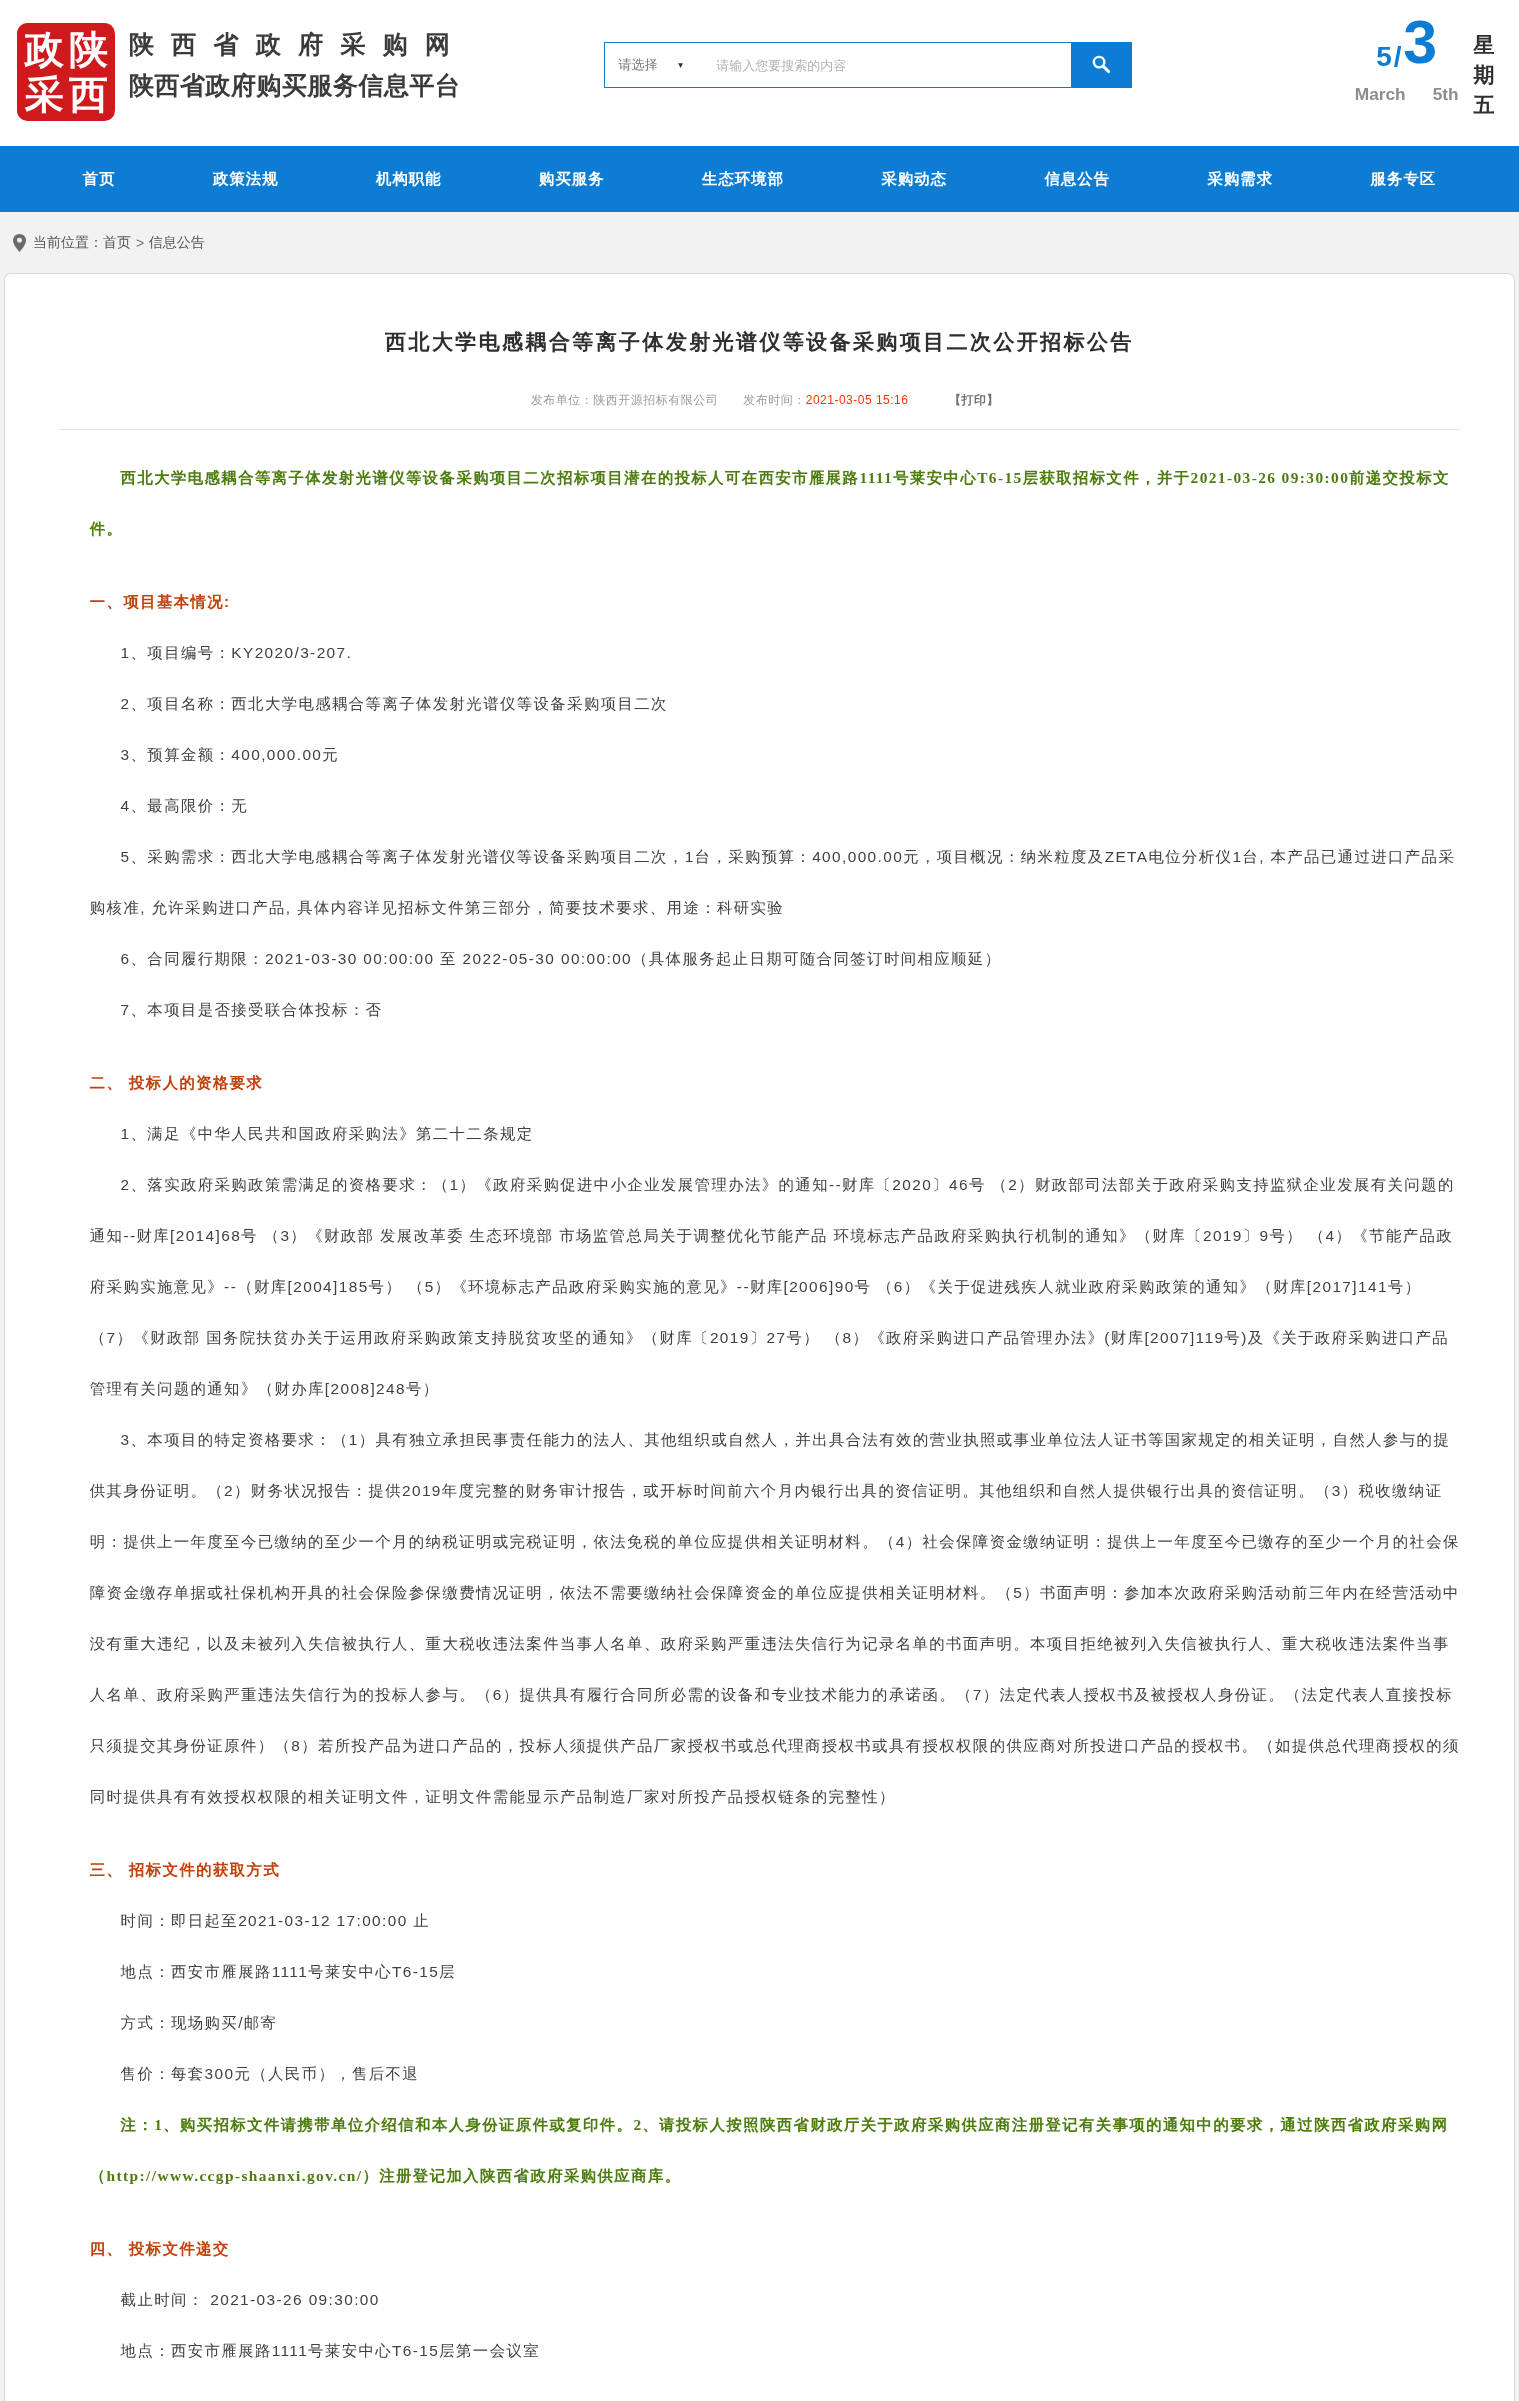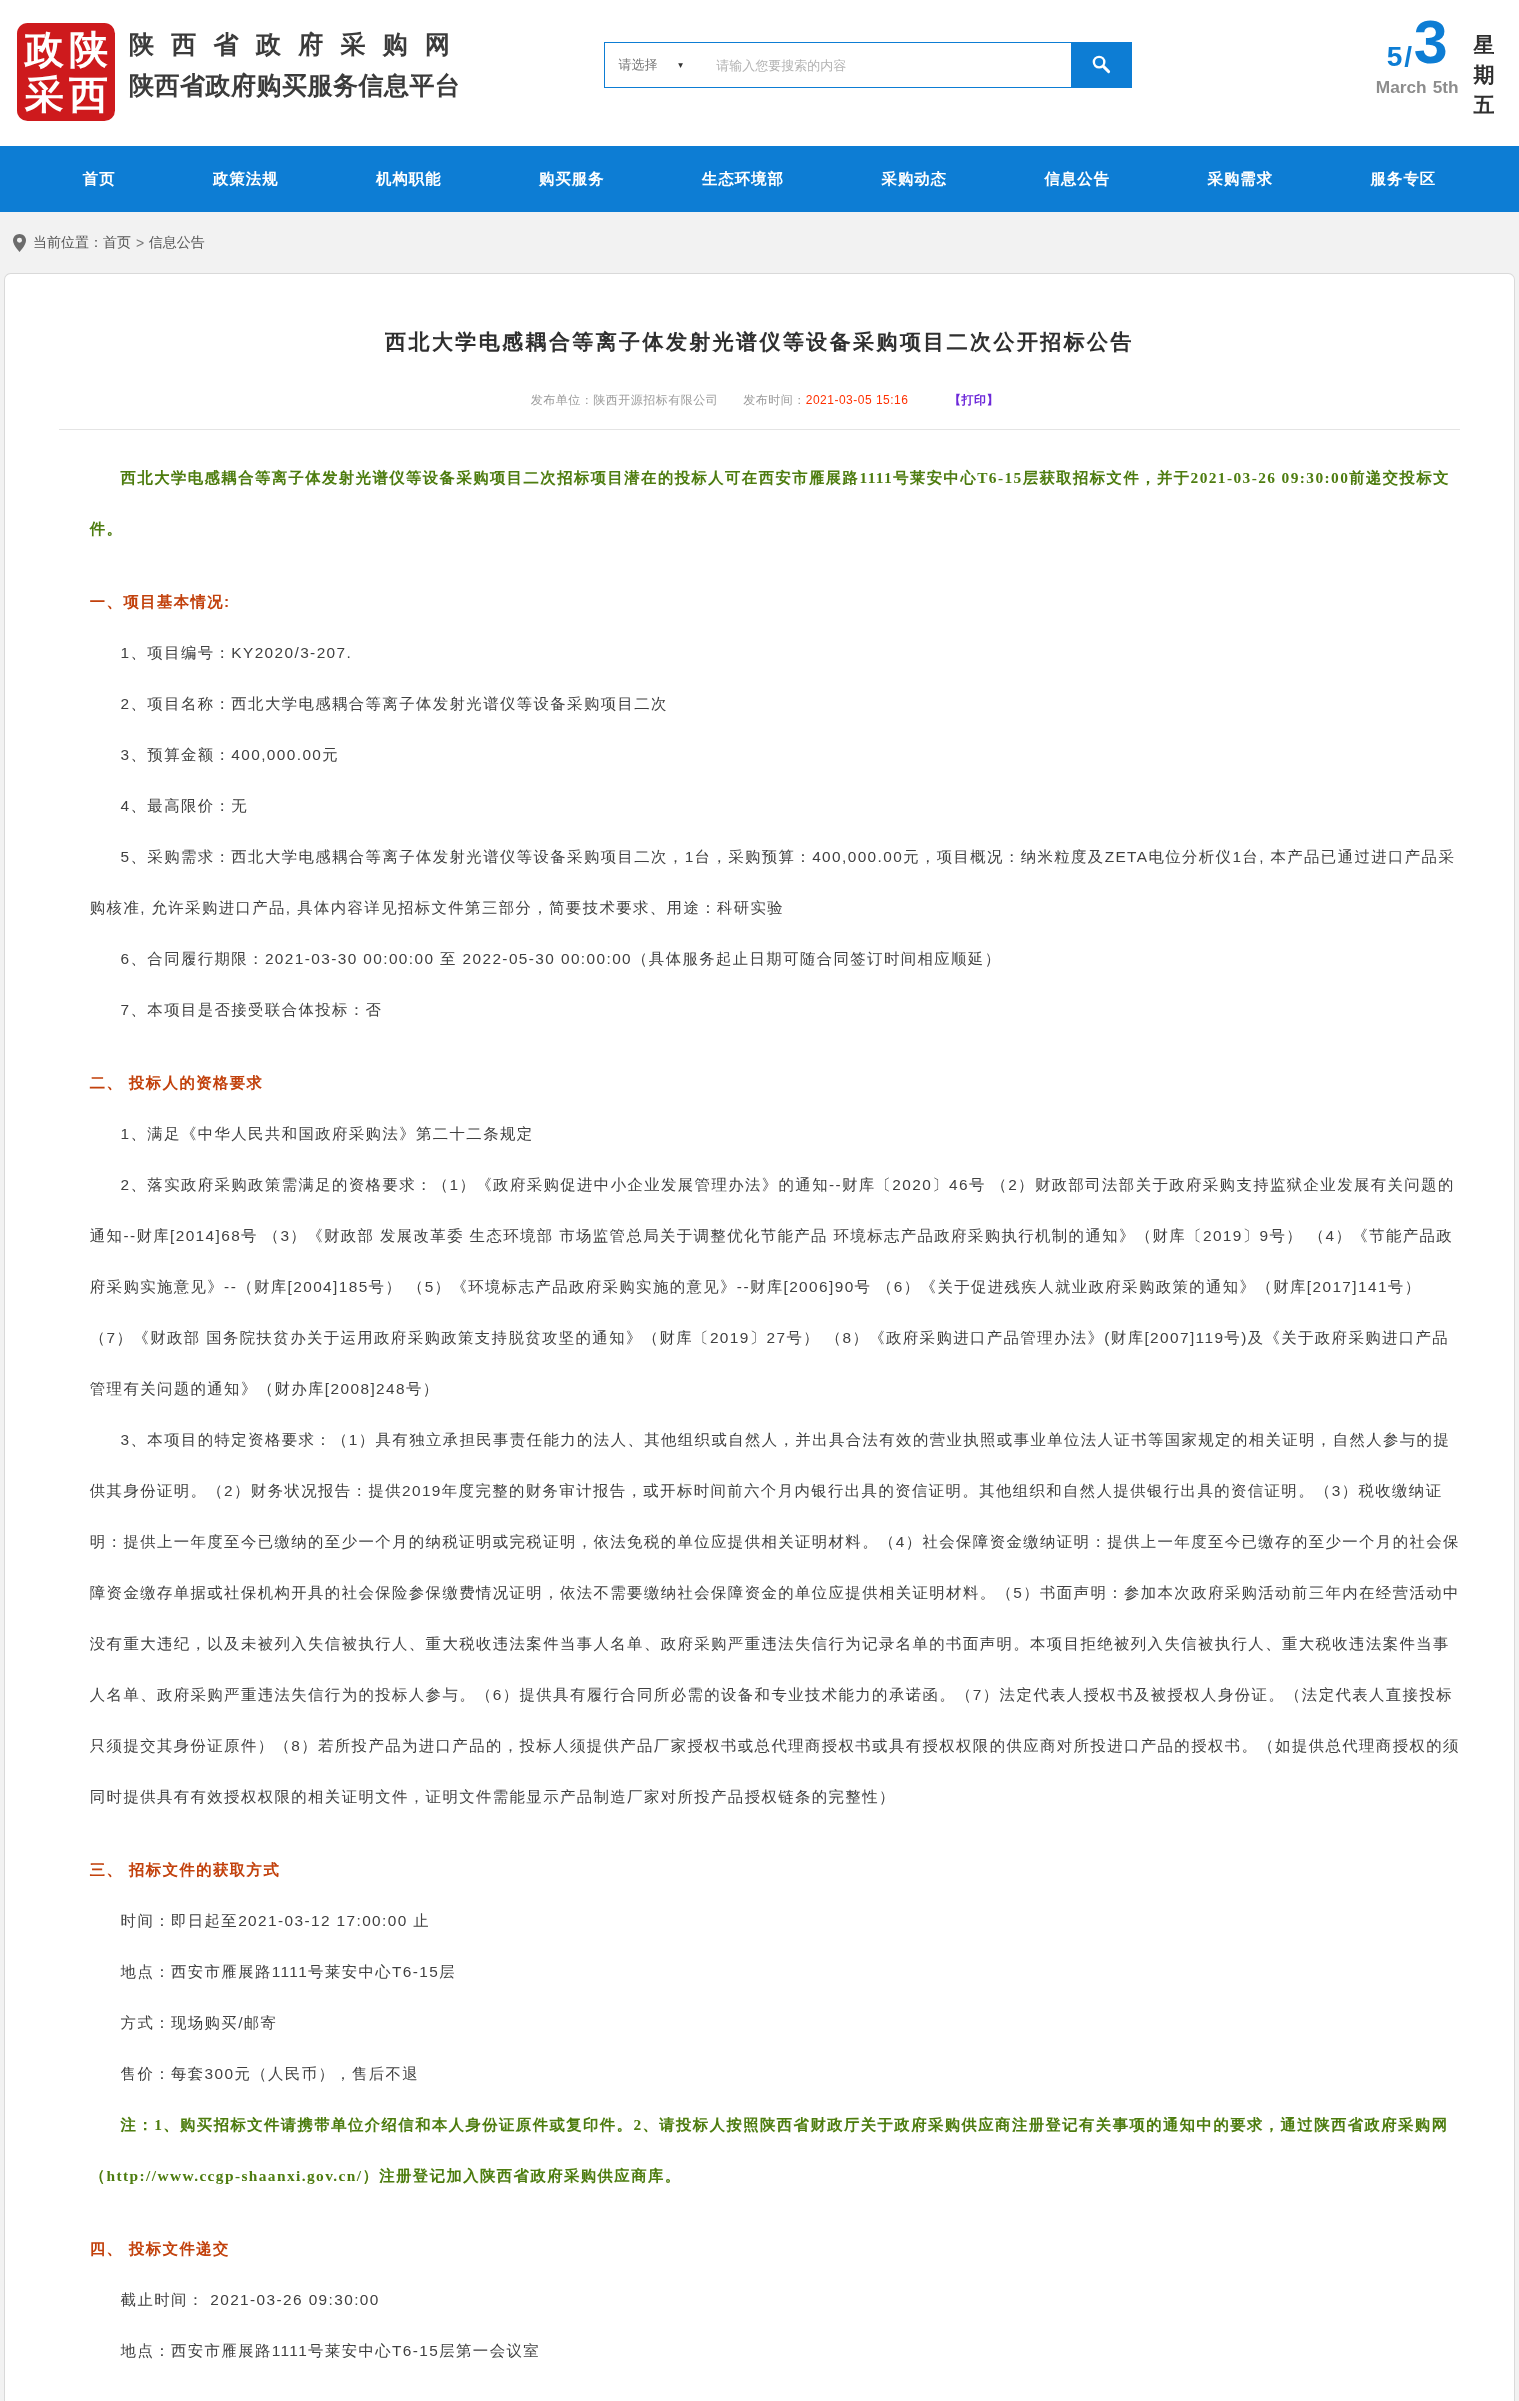--- a/index.html
+++ b/index.html
@@ -38,21 +38,21 @@
   .search-btn{
     width:60px;flex:none;background:#0d7dd4;border:none;cursor:pointer;
     display:flex;align-items:center;justify-content:center;
   }
   .date-block{position:absolute;right:23px;top:16.3px;display:flex;gap:13.4px;}
   .date-left{display:flex;flex-direction:column;align-items:center;}
   .date-nums{display:flex;align-items:flex-start;color:#0d7dd4;font-weight:bold;}
   .num-small{font-size:28px;margin-top:25px;}
   .num-slash{font-size:28px;margin-top:25px;padding:0 1.9px;}
   .num-big{font-size:61px;line-height:0.88;}
-  .date-month{margin-top:4px;font-size:17.3px;color:#8d8d8d;display:flex;gap:6px;font-weight:600;}
+  .date-month{margin-top:11px;font-size:17.3px;color:#8d8d8d;display:flex;gap:27px;font-weight:600;}
   .weekday{
     width:24px;font-size:21px;line-height:30px;color:#2f2f2f;font-weight:600;
     word-break:break-all;text-align:center;margin-top:14px;
   }
   
   .nav{
     height:66px;background:#0d7dd4;display:flex;align-items:center;
     justify-content:space-around;padding:0 34px;
   }
   .nav a{
@@ -71,21 +71,21 @@
     border-radius:6.7px 6.7px 0 0;box-sizing:border-box;
     height:2184px;overflow:hidden;padding:0 54px;
   }
   .art-title{
     margin-top:54px;text-align:center;font-size:21px;font-weight:bold;
     color:#2f2f2f;letter-spacing:2.4px;
   }
   .pub-row{margin-top:36px;text-align:center;font-size:12px;color:#9b9b9b;letter-spacing:0.5px;}
   .pub-item{margin:0 10.6px;}
   .pub-time{color:#ff3000;}
-  .print-btn{color:#6d28d9;margin-left:26px;cursor:pointer;font-weight:bold;}
+  .print-btn{color:#737373;margin-left:26px;cursor:pointer;font-weight:bold;}
   .divider{margin-top:20px;border-top:1px solid #e4e4e4;height:0;}
   
   .art-body{margin-top:22px;padding-left:31px;padding-bottom:38px;
     font-size:15.4px;color:#404040;letter-spacing:1.4px;}
   .para{text-indent:2em;line-height:51px;margin:0;}
   .para.bold{font-weight:bold;color:#4d7c0f;font-family:Liberation Serif, serif;}
   .sec-h{font-weight:bold;color:#c2410c;line-height:51px;margin-top:22px;letter-spacing:1.4px;}
 </style>
 </head>
 <body>

